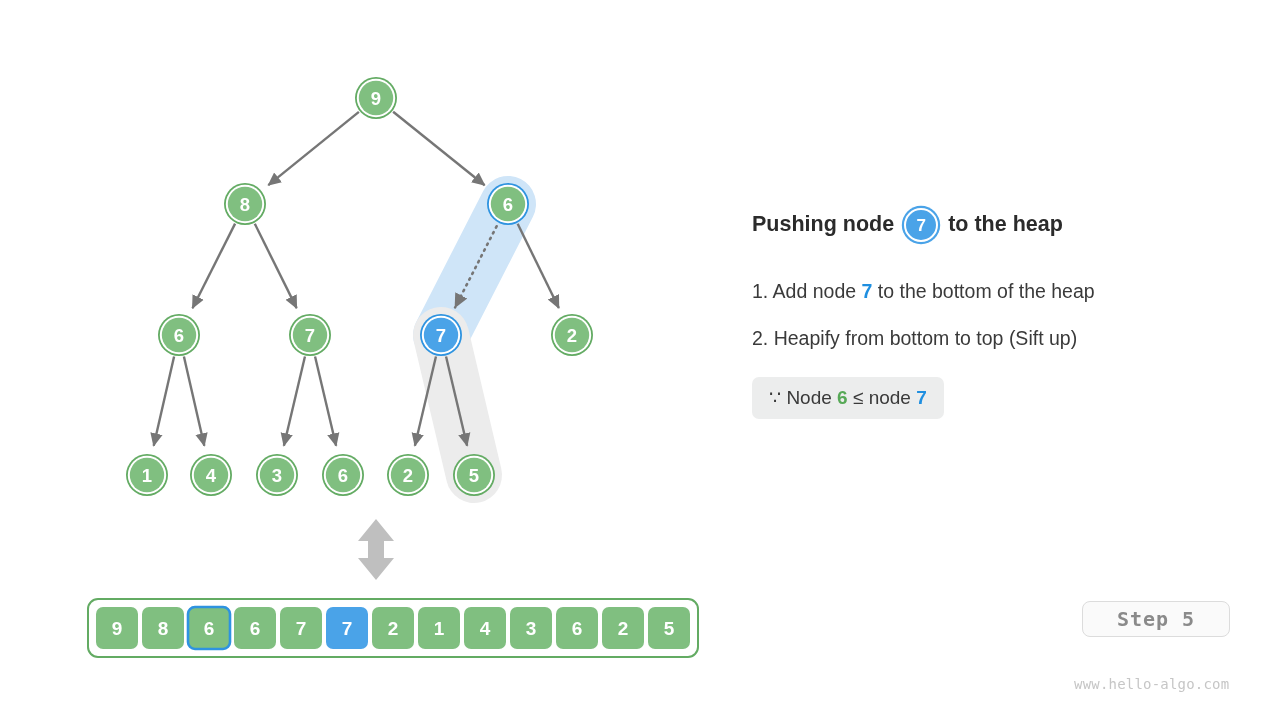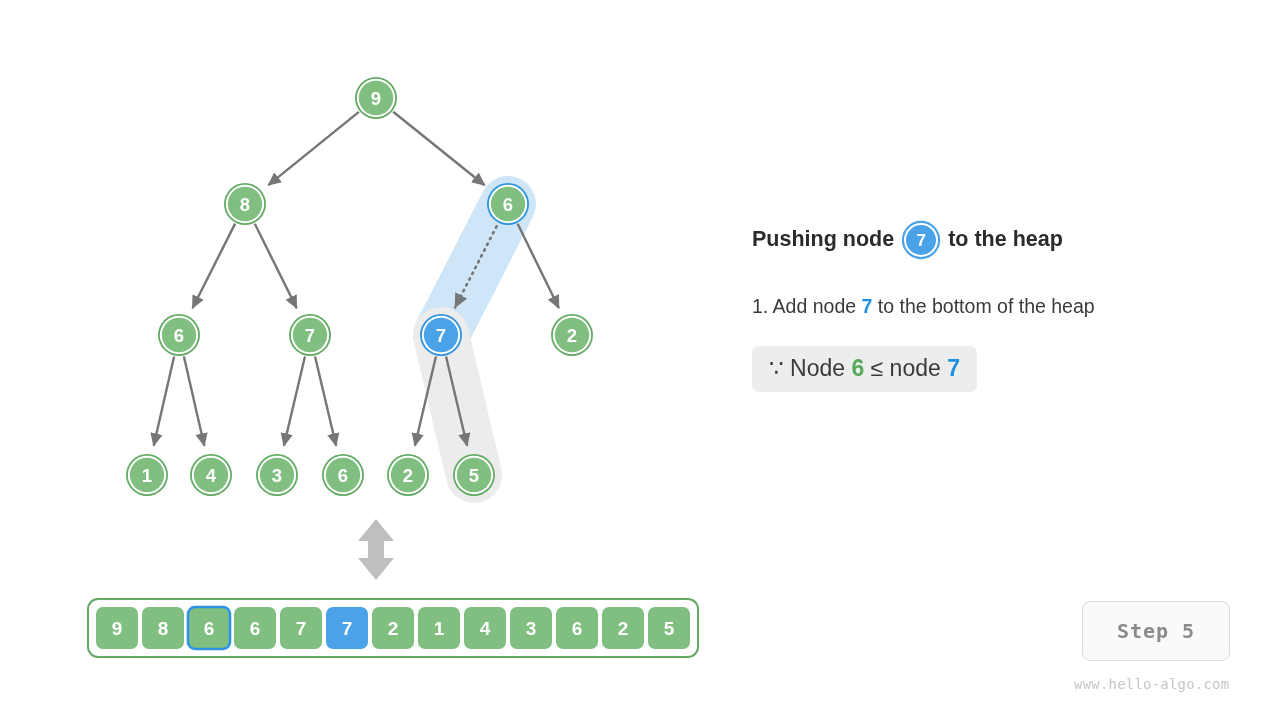--- a/index.html
+++ b/index.html
@@ -26,21 +26,21 @@
     left: 0;
     top: 0;
     width: 1280px;
     height: 720px;
   }
 
   
   .panel {
     position: absolute;
     left: 752px;
-    top: 223px;
+    top: 208px;
     width: 470px;
   }
   .panel-title {
     font-size: 21.5px;
     font-weight: bold;
     color: #2b2b2b;
     white-space: nowrap;
     display: flex;
     align-items: center;
     line-height: 1;
@@ -77,34 +77,34 @@
     margin-top: 8px;
   }
   .hl-blue { color: #1f8fe0; font-weight: bold; }
   .hl-green { color: #57a957; font-weight: bold; }
 
   .reason-box {
     display: inline-block;
     background: #eceded;
     border-radius: 7px;
     padding: 11px 17px 12px 17px;
-    font-size: 23px;
+    font-size: 19px;
     color: #3a3a3a;
     line-height: 1;
     white-space: nowrap;
     margin-top: 2px;
   }
 
   
   .step-chip {
     position: absolute;
     left: 1082px;
     top: 601px;
     width: 148px;
-    height: 60px;
+    height: 36px;
     border: 1px solid #dcdcdc;
     background: #fafafa;
     border-radius: 8px;
     display: flex;
     align-items: center;
     justify-content: center;
     font-family: "DejaVu Sans Mono", monospace;
     font-size: 20px;
     font-weight: bold;
     color: #8a8a8a;
@@ -302,20 +302,23 @@
     <div class="panel-title">
       <span class="txt-a">Pushing node</span>
       <span class="badge-circle">7</span>
       <span class="txt-b">to the heap</span>
     </div>
 
     <div class="steps">
       <div class="step-line">
         <span>1. </span><span>Add node </span><span class="hl-blue">7</span><span> to the bottom of the heap</span>
       </div>
+      <div class="step-line">
+        <span>2. </span><span>Heapify from bottom to top (Sift up)</span>
+      </div>
       <div class="reason-box">
         <span>∵ </span><span>Node </span><span class="hl-green">6</span><span> ≤ node </span><span class="hl-blue">7</span>
       </div>
     </div>
   </div>
 
   <div class="step-chip">Step 5</div>
   <div class="watermark">www.hello-algo.com</div>
 
 </div>

